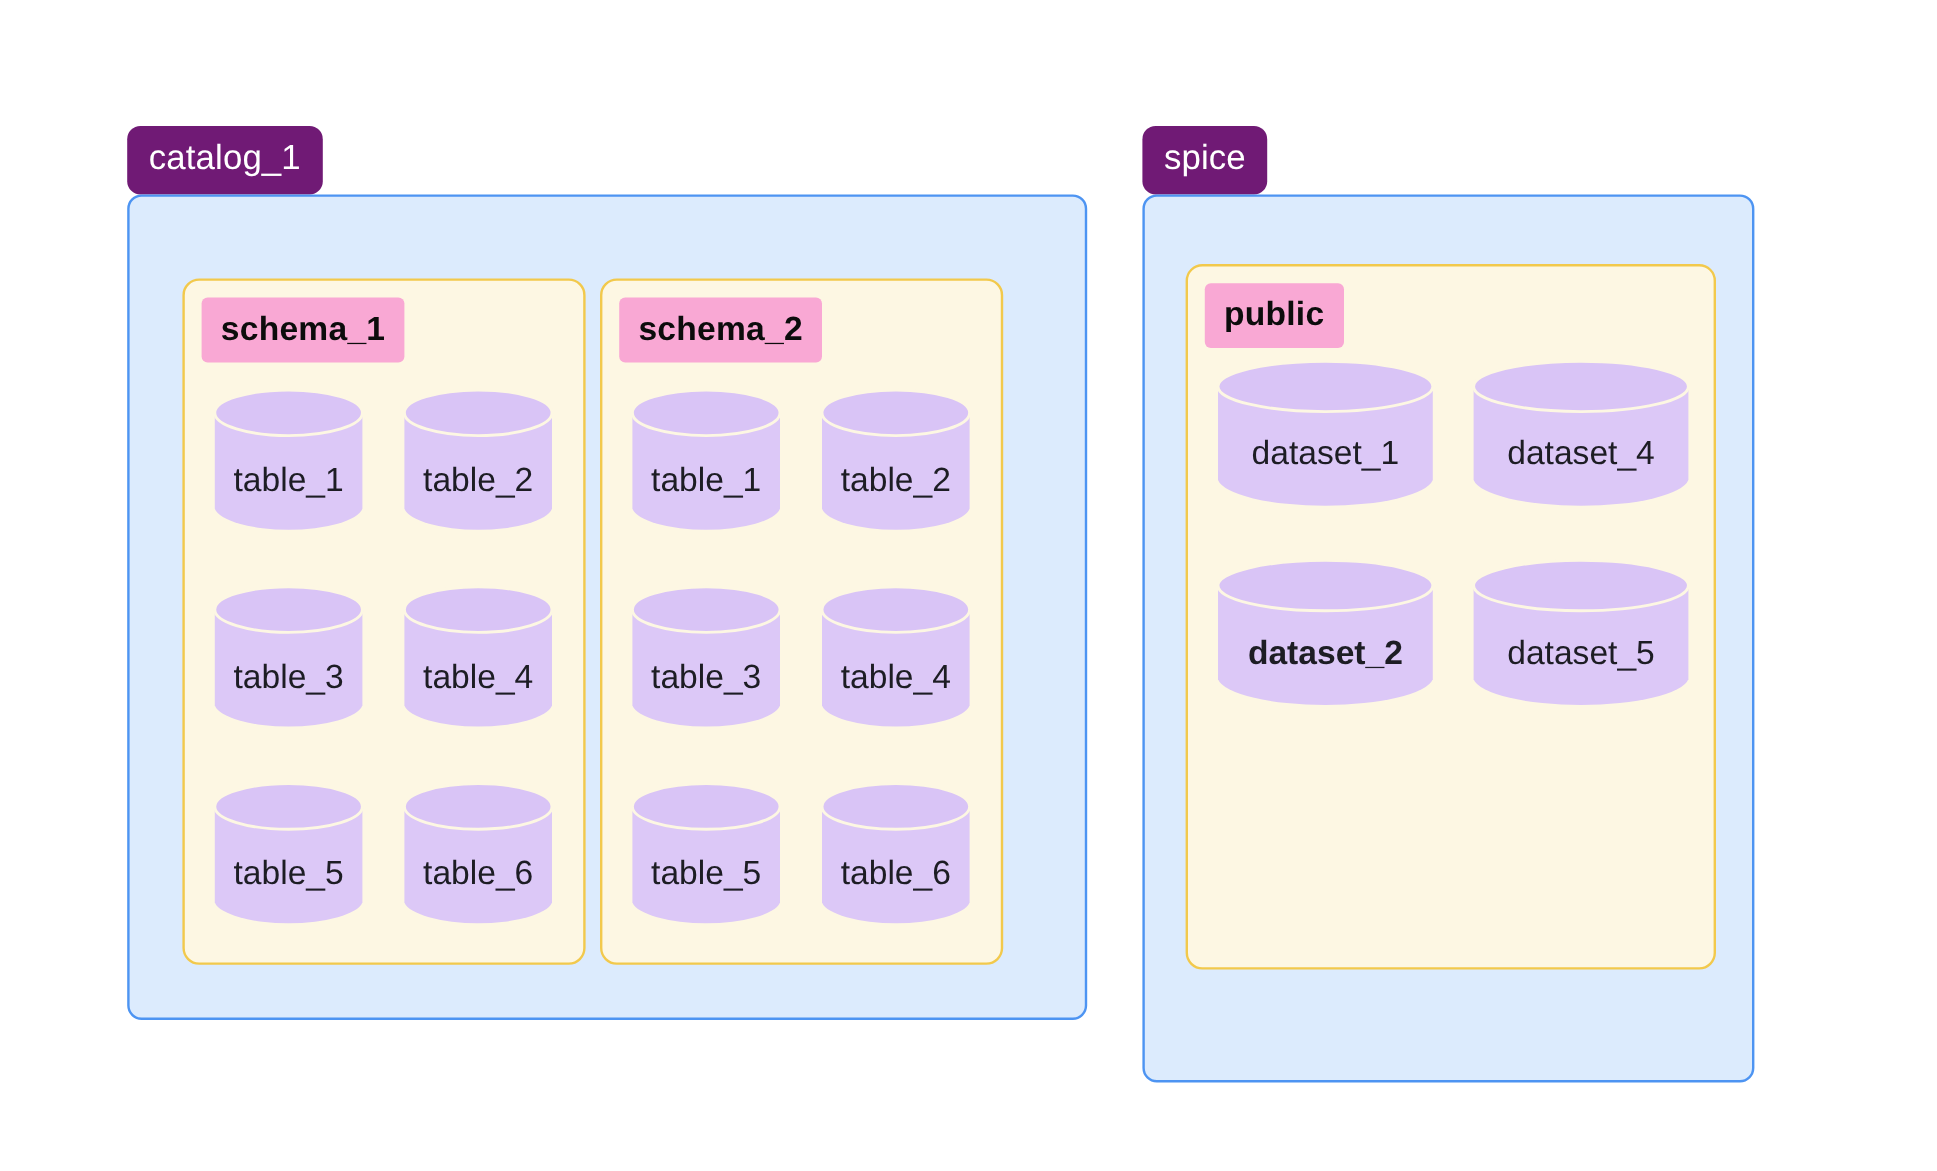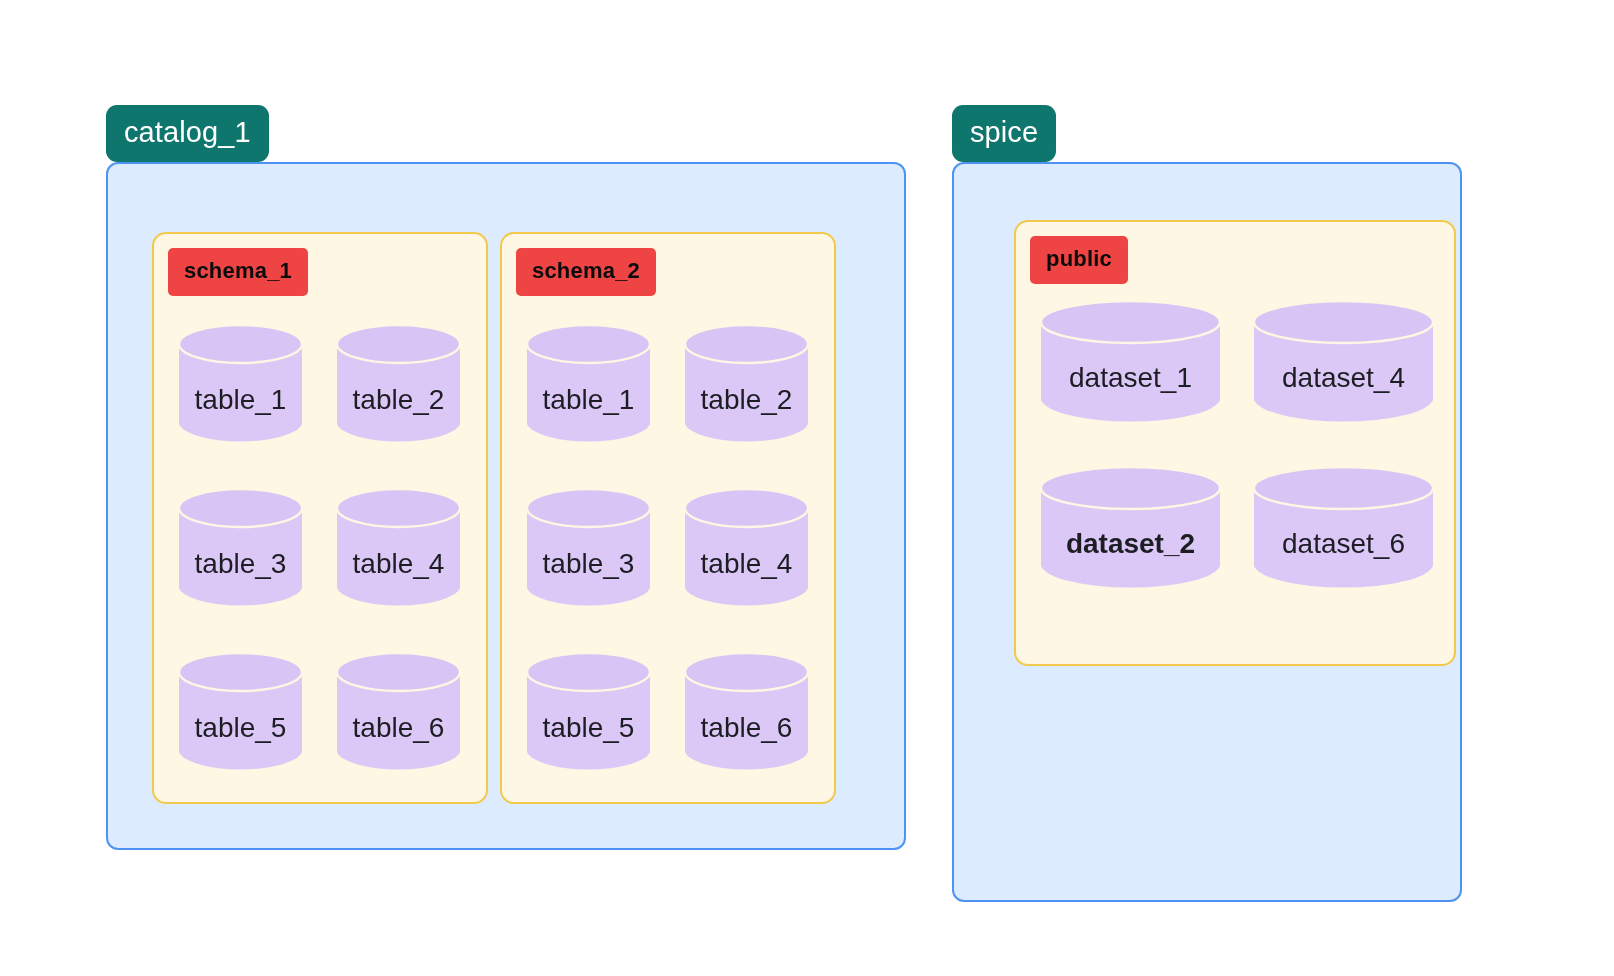--- a/index.html
+++ b/index.html
@@ -22,21 +22,21 @@
 
   
   .catalog-group {
     position: absolute;
   }
 
   .catalog-badge {
     position: absolute;
     top: 0;
     left: 0;
-    background: #0f766e;
+    background: #701a75;
     color: #ffffff;
     font-size: 29px;
     font-weight: 400;
     line-height: 1;
     padding: 13px 18px 15px 18px;
     border-radius: 11px;
     white-space: nowrap;
     letter-spacing: 0.1px;
   }
 
@@ -54,23 +54,23 @@
   .schema-box {
     position: absolute;
     background: #fdf7e3;
     border: 2px solid #f2c94c;
     border-radius: 14px;
     box-sizing: border-box;
   }
 
   .schema-badge {
     position: absolute;
-    background: #ef4444;
+    background: #f9a8d4;
     color: #0c0c0c;
-    font-size: 22px;
+    font-size: 28px;
     font-weight: 700;
     line-height: 1;
     padding: 12px 16px 14px 16px;
     border-radius: 5px;
     white-space: nowrap;
     letter-spacing: 0.2px;
   }
 
   .cyl-grid {
     position: absolute;
@@ -223,21 +223,21 @@
 
     </div>
   </div>
 
   <div class="catalog-group" style="left:952px; top:105px; width:510px; height:745px;">
 
     <div class="catalog-badge">spice</div>
 
     <div class="catalog-box" style="width:510px; height:740px;">
 
-      <div class="schema-box" style="left:34px; top:56px; width:442px; height:446px;margin-left:26px;">
+      <div class="schema-box" style="left:34px; top:56px; width:442px; height:588px;">
         <div class="schema-badge" style="left:14px; top:14px;">public</div>
 
         <div class="cyl-grid" style="left:24px; top:78px; column-gap:32px; row-gap:42px;">
 
           <div class="cylinder">
             <svg class="cyl-svg" width="181" height="124" viewBox="0 0 181 124">
               <path d="M1,22 L1,100 A90,24 0 0,0 180,100 L180,22 Z" fill="#dcc8f7"></path>
               <ellipse cx="90.5" cy="22" rx="89.5" ry="21" fill="#d9c4f6" stroke="#fdf7e3" stroke-width="2.4"></ellipse>
             </svg>
             <div class="cyl-label" style="top:64px;">dataset_1</div>
@@ -252,29 +252,29 @@
           </div>
 
           <div class="cylinder">
             <svg class="cyl-svg" width="181" height="124" viewBox="0 0 181 124">
               <path d="M1,22 L1,100 A90,24 0 0,0 180,100 L180,22 Z" fill="#dcc8f7"></path>
               <ellipse cx="90.5" cy="22" rx="89.5" ry="21" fill="#d9c4f6" stroke="#fdf7e3" stroke-width="2.4"></ellipse>
             </svg>
             <div class="cyl-label" style="top:64px;font-weight:bold;">dataset_2</div>
           </div>
 
-
-
-          <div class="cylinder">
-            <svg class="cyl-svg" width="181" height="124" viewBox="0 0 181 124">
-              <path d="M1,22 L1,100 A90,24 0 0,0 180,100 L180,22 Z" fill="#dcc8f7"></path>
-              <ellipse cx="90.5" cy="22" rx="89.5" ry="21" fill="#d9c4f6" stroke="#fdf7e3" stroke-width="2.4"></ellipse>
-            </svg>
-            <div class="cyl-label" style="top:64px;">dataset_6</div>
-          </div>
+          <div class="cylinder">
+            <svg class="cyl-svg" width="181" height="124" viewBox="0 0 181 124">
+              <path d="M1,22 L1,100 A90,24 0 0,0 180,100 L180,22 Z" fill="#dcc8f7"></path>
+              <ellipse cx="90.5" cy="22" rx="89.5" ry="21" fill="#d9c4f6" stroke="#fdf7e3" stroke-width="2.4"></ellipse>
+            </svg>
+            <div class="cyl-label" style="top:64px;">dataset_5</div>
+          </div>
+
+
 
         </div>
       </div>
 
     </div>
   </div>
 
 </div>
 
 </body></html>

